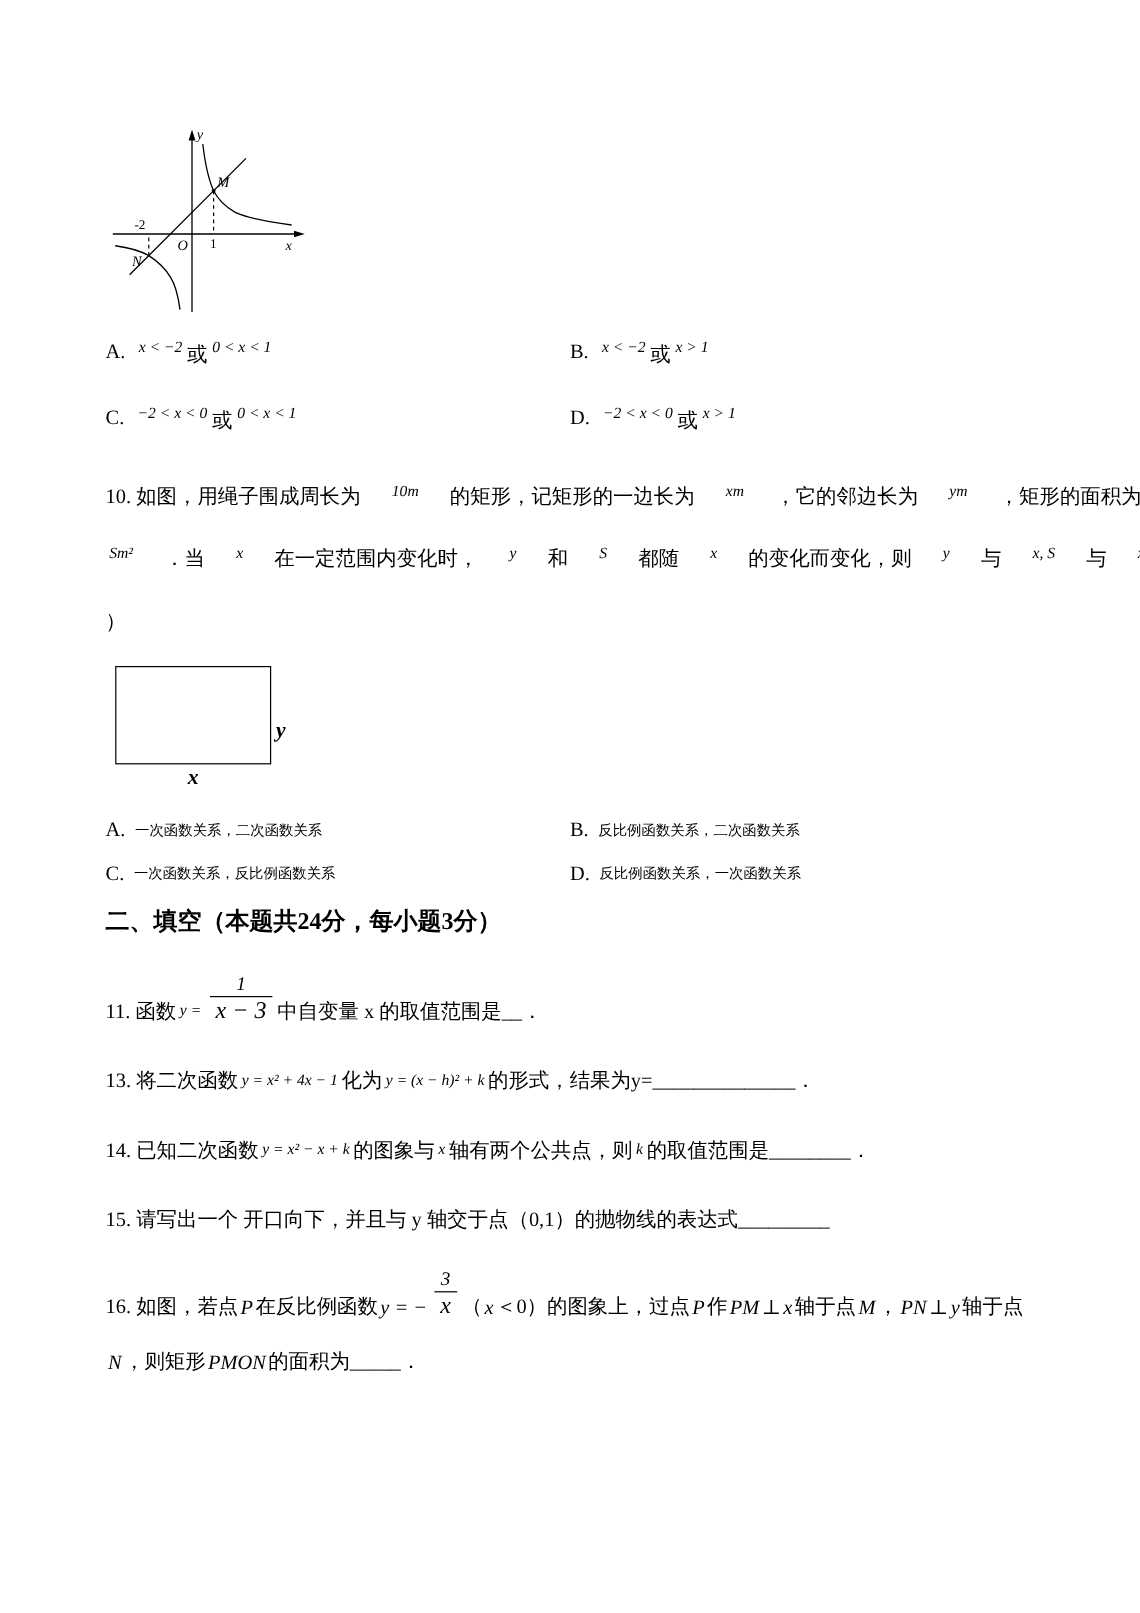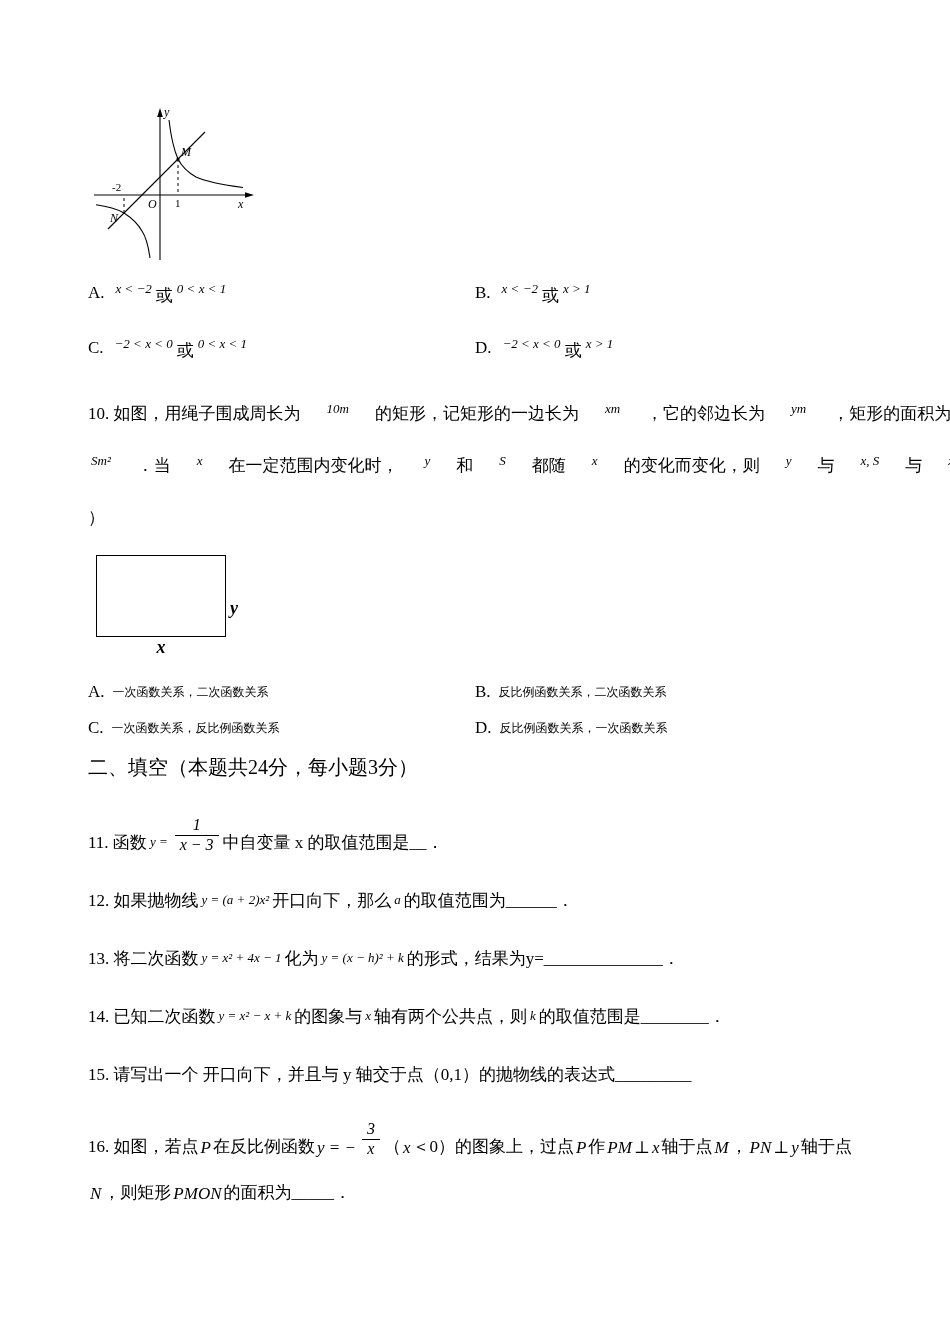--- a/index.html
+++ b/index.html
@@ -34,29 +34,29 @@
   .qblock { margin-top:12px; }
   .qline { height:52px; display:flex; align-items:center; white-space:nowrap;gap:23px; }
 
   
   .rectfig { margin-top:12px; }
   .rectrow { display:flex; align-items:center; }
   .rectbox { width:130px; height:82px; border:1.3px solid #000; margin-left:8px; }
   .rect-y { font-size:18px; font-weight:bold; font-style:italic; margin-left:4px; position:relative; top:12px; }
   .rect-x { width:146px; text-align:center; font-size:18px; font-weight:bold; font-style:italic; }
 
-  .sec-title { margin-top:8px; font-size:20px; font-weight:normal; height:28px; }
+  .sec-title { margin-top:8px; font-size:20px; font-weight:bold; height:28px; }
 
   .qitem { height:40px; display:flex; align-items:flex-end; white-space:nowrap; font-size:17px; margin-top:18px; }
   .tall { height:62px; margin-top:10px; }
   .q16l2 { height:40px; margin-top:6px; }
 
   .frac { display:inline-block; text-align:center; vertical-align:middle; font-style:italic; margin:0 4px; }
   .frac .num { display:block; font-size:16px; line-height:1.15; padding:0 5px; }
-  .frac .den { display:block; font-size:16px; line-height:1.15; padding:0 5px; border-top:1.2px solid #000; }
+  .frac .den { display:block; font-size:20px; line-height:1.15; padding:0 5px; border-top:1.2px solid #000; }
 </style>
 </head>
 <body>
 
 <div class="page">
 
   <div class="graph-wrap">
     <svg width="175" height="165" viewBox="0 0 175 165">
       <line class="ax" x1="6" y1="95" x2="160" y2="95"></line>
       <polygon points="166,95 157,92.2 157,97.8"></polygon>
@@ -178,27 +178,20 @@
   <div class="qitem tall">
     <span class="t">11. 函数</span>
     <span class="m raised">y =</span>
     <span class="frac">
         <span class="num">1</span>
         <span class="den">x − 3</span>
       </span>
     <span class="t">中自变量 x 的取值范围是__．</span>
   </div>
 
-  <div class="qitem">
-    <span class="t">12. 如果抛物线</span>
-      <span class="m raised">y = (a + 2)x²</span>
-      <span class="t">开口向下，那么</span>
-      <span class="m raised">a</span>
-      <span class="t">的取值范围为______．</span>
-  </div>
 
   <div class="qitem">
     <span class="t">13. 将二次函数</span>
       <span class="m raised">y = x² + 4x − 1</span>
       <span class="t">化为</span>
       <span class="m raised">y = (x − h)² + k</span>
       <span class="t">的形式，结果为y=______________．</span>
   </div>
 
   <div class="qitem">

